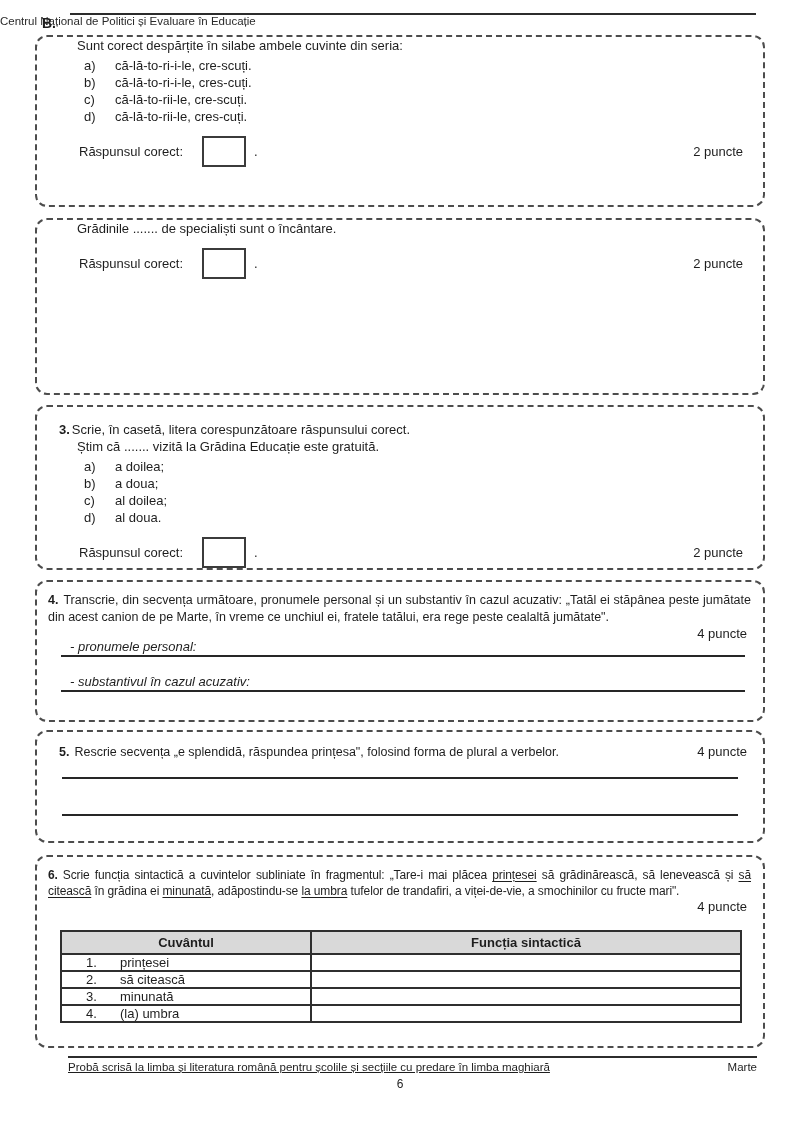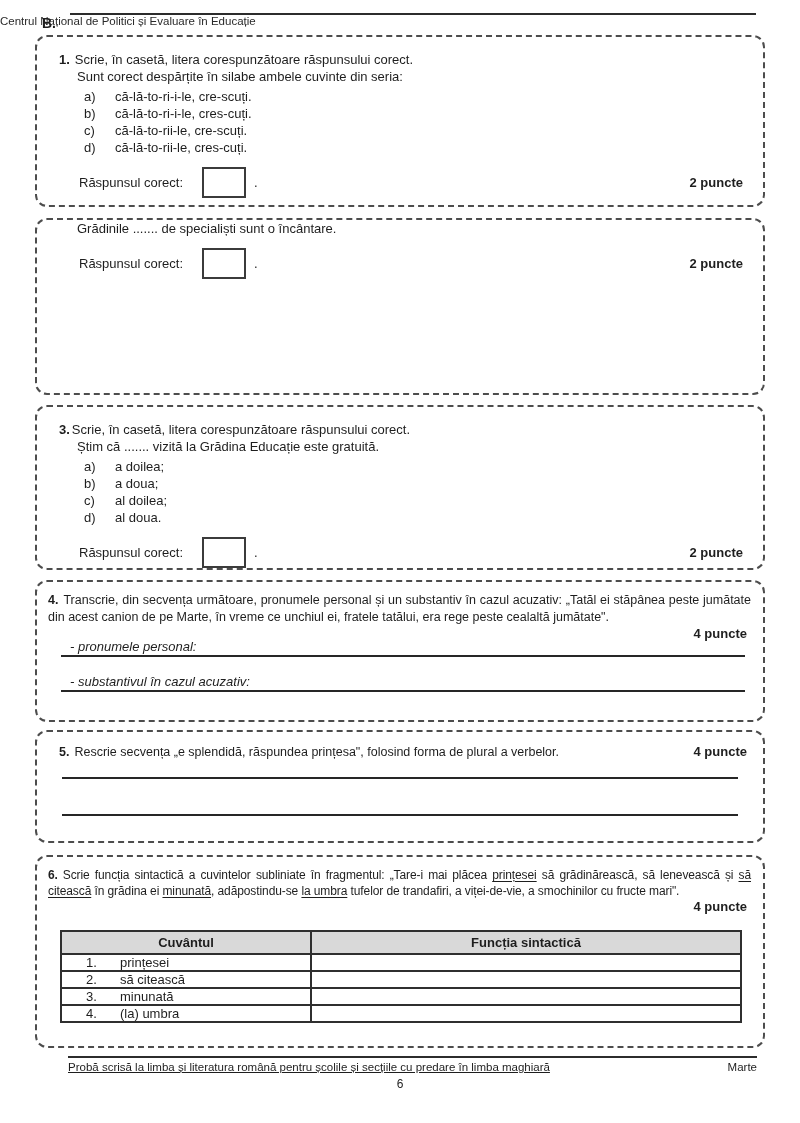--- a/index.html
+++ b/index.html
@@ -30,21 +30,21 @@
   .l1 { margin:0 14px 0 22px; padding-top:14px; }
   .l2 { margin:0 14px 0 40px; }
   .options { margin:3px 0 0 47px; }
   .opt { font-size:13px; line-height:17px; }
   .letter { display:inline-block; width:31px; }
 
   .answer-row { display:flex; align-items:center; margin:11px 20px 0 42px; font-size:13px; }
   .abox { display:inline-block; width:44px; height:31px; border:2px solid #3b3b3b; margin-left:19px; background:#fff; }
   .adot { margin-left:8px; }
   .spacer { flex:1; }
-  .points { font-weight:bold; font-size:13px; white-space:nowrap; }
+  .points { font-weight:normal; font-size:13px; white-space:nowrap; }
   .pabs { position:absolute; right:16px; }
 
   .jpara { margin:10px 12px 0 11px; font-size:12.5px; line-height:17px; text-align:justify; }
   .jpara6 { font-size:12px; line-height:16px; letter-spacing:-0.1px; }
   .p4 { top:44px; }
   .p6 { top:42px; }
   .u { text-decoration:underline; text-underline-offset:2px; }
 
   .wline { position:relative; margin:0 18px 0 24px; border-bottom:2px solid #262626; }
   .w1 { height:30px; margin-top:1px; }
@@ -71,21 +71,20 @@
 </head>
 <body>
 
 <div class="page">
 
   <div class="header-title">Centrul Național de Politici și Evaluare în Educație</div>
   <div class="header-rule"></div>
   <div class="section-label">B.</div>
 
   <div class="qbox q1">
-    <div class="pline l1"><span class="qnum">1.</span><span>Scrie, în casetă, litera corespunzătoare răspunsului corect.</span></div>
     <div class="pline l2">Sunt corect despărțite în silabe ambele cuvinte din seria:</div>
     <div class="options">
       <div class="opt"><span class="letter">a)</span><span>că-lă-to-ri-i-le, cre-scuți.</span></div>
       <div class="opt"><span class="letter">b)</span><span>că-lă-to-ri-i-le, cres-cuți.</span></div>
       <div class="opt"><span class="letter">c)</span><span>că-lă-to-rii-le, cre-scuți.</span></div>
       <div class="opt"><span class="letter">d)</span><span>că-lă-to-rii-le, cres-cuți.</span></div>
     </div>
     <div class="answer-row">
       <span>Răspunsul corect:</span>
       <span class="abox"></span>

